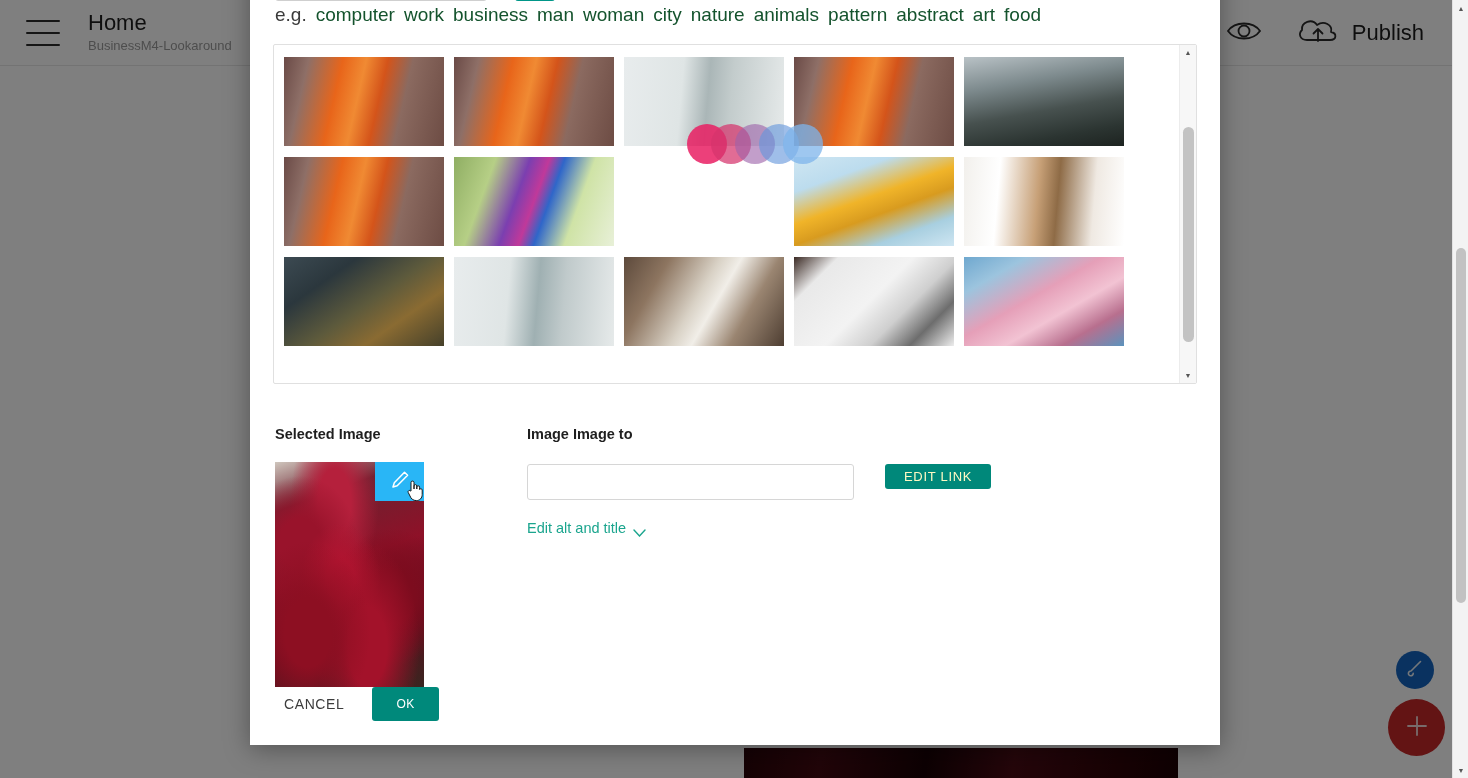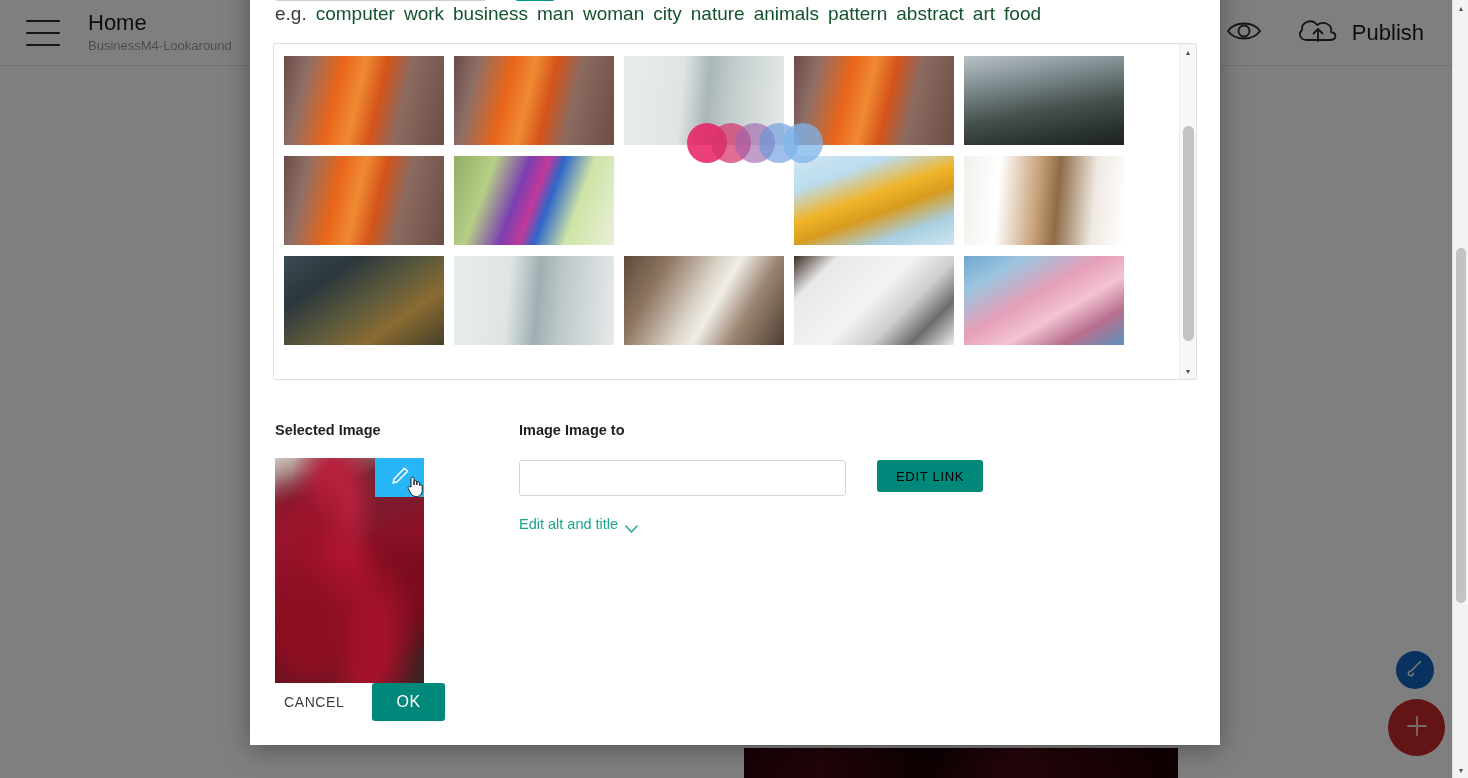--- a/index.html
+++ b/index.html
@@ -125,21 +125,21 @@
   .grid-sb-thumb { position: absolute; left: 3px; top: 82px; width: 11px; height: 215px; background: #c3c3c3; border-radius: 6px; }
 
   .loader {
     position: absolute; left: 413px; top: 79px;
     width: 136px; height: 40px; pointer-events: none;
   }
   .loader i { position: absolute; top: 0; width: 40px; height: 40px; border-radius: 50%; display: block; }
 
   .lower {
     padding: 42px 25px 0 25px;
-    display: flex; gap: 8px;
+    display: flex; gap: 16px;
   }
   .col-selected { width: 236px; }
   .col-link { flex: 1; }
   .section-label { font-size: 14.5px; font-weight: bold; color: #1f1f1f; }
 
   .sel-img-box {
     margin-top: 20px; width: 149px; height: 225px;
     position: relative;
     background:
       radial-gradient(ellipse at 22% 76%, #8d0f22 0 14%, transparent 38%),
@@ -158,42 +158,42 @@
   .cursor-hand { position: absolute; left: 30px; top: 16px; width: 20px; height: 24px; }
 
   .link-input {
     margin-top: 22px; width: 327px; height: 36px;
     border: 1px solid #d6d6d6; border-radius: 3px;
     padding: 0 10px; font-size: 14px; background: #fff;
     font-family: "Liberation Sans", sans-serif;
   }
   .link-row { display: flex; align-items: flex-start; }
   .edit-link-btn {
-    margin: 22px 0 0 31px; height: 32px; padding: 0 19px; border: 0; border-radius: 3px;
-    background: #00887a; color: #000000; font-size: 13px; letter-spacing: .7px;
+    margin: 22px 0 0 31px; height: 25px; padding: 0 19px; border: 0; border-radius: 3px;
+    background: #00887a; color: #fef9c3; font-size: 13px; letter-spacing: .7px;
     cursor: pointer; font-family: "Liberation Sans", sans-serif;
   }
   .alt-toggle {
     margin-top: 20px; font-size: 14.5px; color: #1ba58e; cursor: pointer;
     display: inline-flex; align-items: center; gap: 7px;
   }
   .chev { display: inline-block; width: 13px; height: 8px; }
 
   .modal-footer {
     margin-top: auto; padding: 0 22px 24px 22px;
     display: flex; justify-content: flex-start; align-items: center; gap: 16px;
   }
   .btn-cancel {
     background: transparent; border: 0; color: #3c3c3c;
     font-size: 14px; letter-spacing: .6px; padding: 9px 12px; cursor: pointer;
     font-family: "Liberation Sans", sans-serif;
   }
   .btn-ok {
     background: #00897b; border: 0; color: #fff;
-    font-size: 16px; letter-spacing: .6px; padding: 10px 24px; border-radius: 3px; cursor: pointer;
+    font-size: 12px; letter-spacing: .6px; padding: 10px 24px; border-radius: 3px; cursor: pointer;
     font-family: "Liberation Sans", sans-serif;
   }
 </style>
 </head>
 <body>
 
 <div id="page-root">
 
   <div class="site-header">
     <div class="hamburger">

